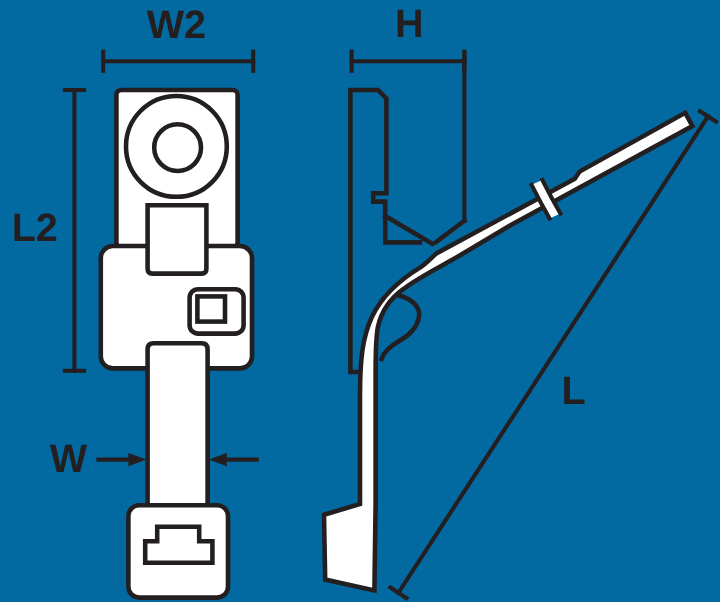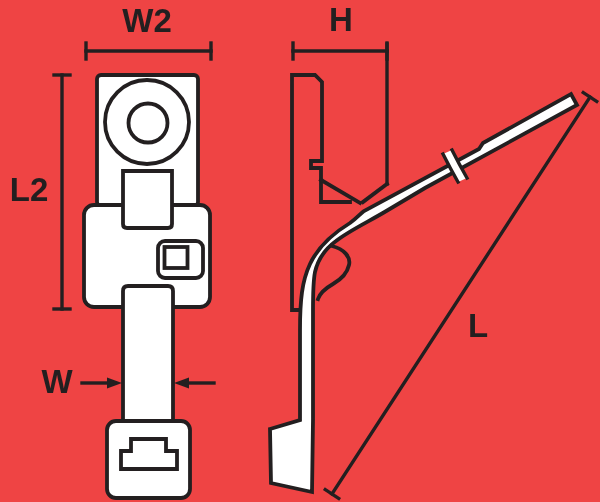--- a/index.html
+++ b/index.html
@@ -1,16 +1,16 @@
 <!DOCTYPE html>
 <html><head>
 <meta charset="utf-8">
 <style>
   html,body{margin:0;padding:0;background:#ffffff;}
-  .stage{position:relative;width:600px;height:502px;background:#ef4444;overflow:hidden;
+  .stage{position:relative;width:600px;height:502px;background:#0369a1;overflow:hidden;
          font-family:"Liberation Sans","DejaVu Sans",sans-serif;}
   svg{display:block}
   .dim-label{font-family:"Liberation Sans","DejaVu Sans",sans-serif;font-weight:bold;font-size:33px;}
 </style>
 </head>
 <body>
 
 <div class="stage">
 <svg width="600" height="502" viewBox="0 0 600 502">
 

